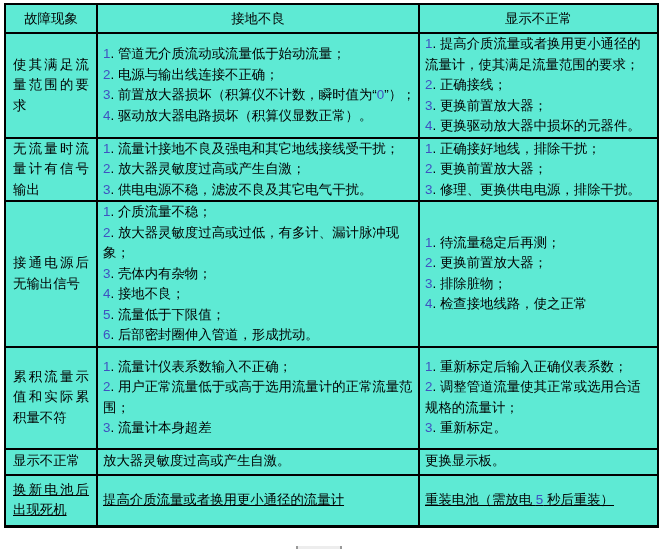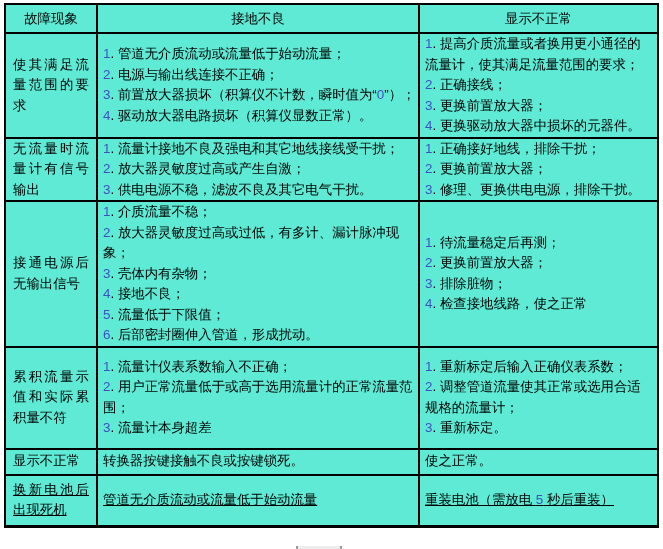--- a/index.html
+++ b/index.html
@@ -152,32 +152,32 @@
           <div class="line"><span class="num">1</span>. 重新标定后输入正确仪表系数；</div>
           <div class="line"><span class="num">2</span>. 调整管道流量使其正常或选用合适规格的流量计；</div>
           <div class="line"><span class="num">3</span>. 重新标定。</div>
         </td>
       </tr>
       <tr>
         <td class="symptom">
           <div class="line">显示不正常</div>
         </td>
         <td class="causes">
-          <div class="line">转换器按键接触不良或按键锁死。</div>
+          <div class="line">放大器灵敏度过高或产生自激。</div>
         </td>
         <td class="solutions">
-          <div class="line">使之正常。</div>
+          <div class="line">更换显示板。</div>
         </td>
       </tr>
       <tr>
         <td class="symptom">
           <div class="line">换新电池后出现死机</div>
         </td>
         <td class="causes">
-          <div class="line">管道无介质流动或流量低于始动流量</div>
+          <div class="line">提高介质流量或者换用更小通径的流量计</div>
         </td>
         <td class="solutions">
           <div class="line">重装电池（需放电 <span class="num">5</span> 秒后重装）</div>
         </td>
       </tr>
     </tbody>
 </table>
 
 <div class="artifact"></div>
 

